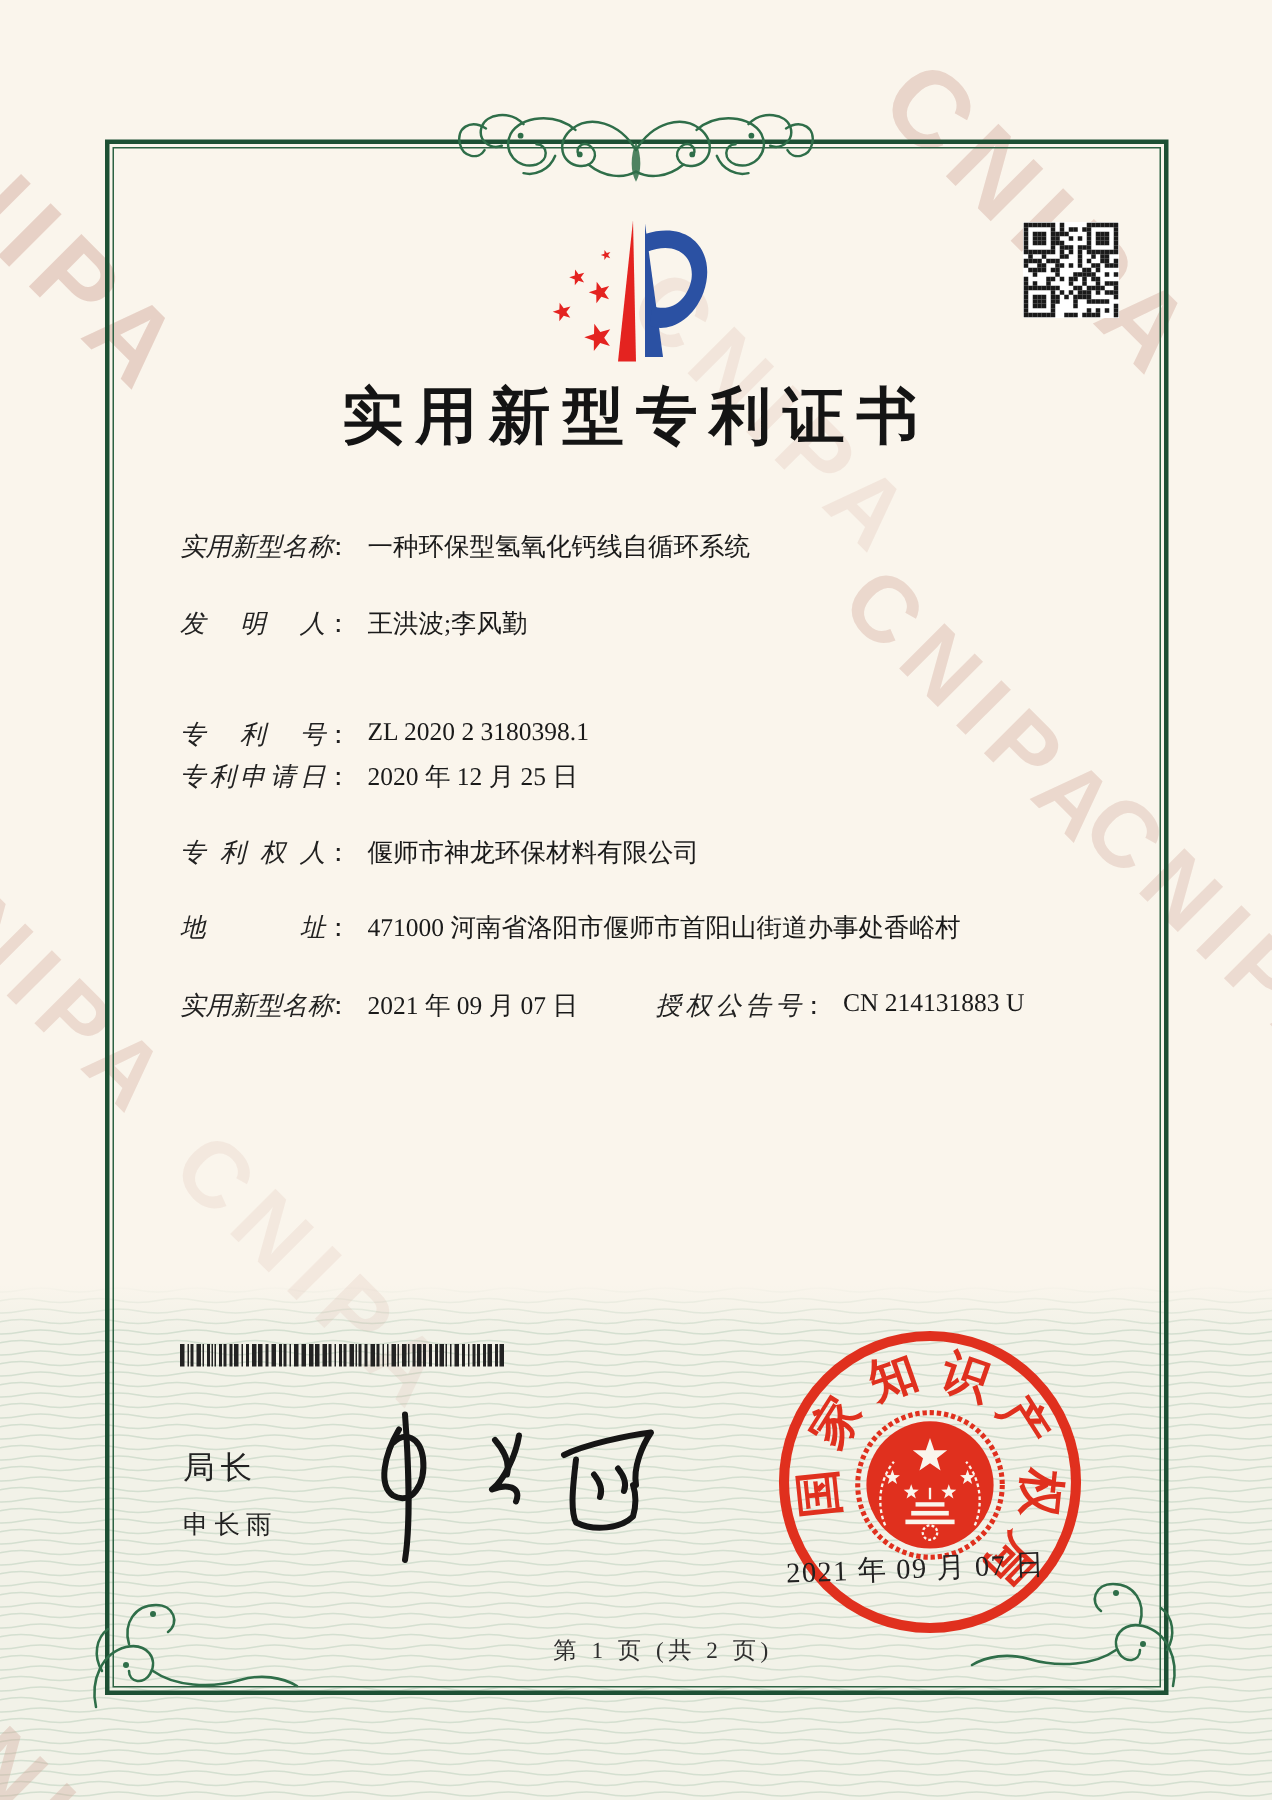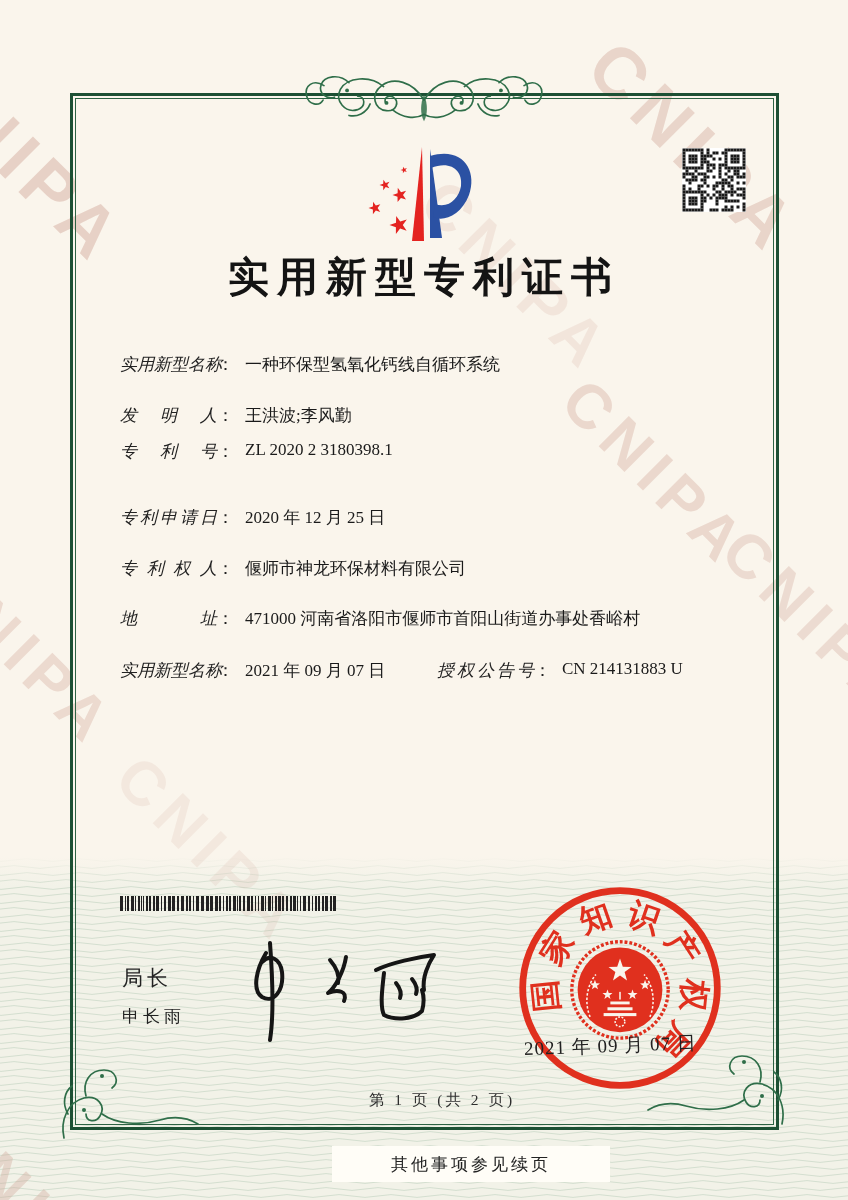--- a/index.html
+++ b/index.html
@@ -417,21 +417,21 @@
         <rect x="45.5" y="60.5" width="3" height="3" fill="#1a1a1a"></rect>
         <rect x="48.5" y="60.5" width="3" height="3" fill="#1a1a1a"></rect>
         <rect x="60.5" y="60.5" width="3" height="3" fill="#1a1a1a"></rect>
       </svg>
 
     <div id="title">实用新型专利证书</div>
 
     <div id="field-rows">
         <div class="field-row" style="top: 353px;"><span class="flabel">实用新型名称</span><span class="fcolon">：</span><span class="fvalue">一种环保型氢氧化钙线自循环系统</span></div>
         <div class="field-row" style="top: 404px;"><span class="flabel">发明人</span><span class="fcolon">：</span><span class="fvalue">王洪波;李风勤</span></div>
-        <div class="field-row" style="top: 440px;"><span class="flabel">专利号</span><span class="fcolon">：</span><span class="fvalue">ZL 2020 2 3180398.1</span></div>
+        <div class="field-row" style="top: 478px;"><span class="flabel">专利号</span><span class="fcolon">：</span><span class="fvalue">ZL 2020 2 3180398.1</span></div>
         <div class="field-row" style="top: 506px;"><span class="flabel">专利申请日</span><span class="fcolon">：</span><span class="fvalue">2020 年 12 月 25 日</span></div>
         <div class="field-row" style="top: 557px;"><span class="flabel">专利权人</span><span class="fcolon">：</span><span class="fvalue">偃师市神龙环保材料有限公司</span></div>
         <div class="field-row" style="top: 607px;"><span class="flabel">地址</span><span class="fcolon">：</span><span class="fvalue">471000 河南省洛阳市偃师市首阳山街道办事处香峪村</span></div>
       </div>
 
     <div id="grant-row">
       <span id="grant-left">
         <span class="flabel">实用新型名称</span><span class="fcolon">：</span><span class="fvalue">2021 年 09 月 07 日</span>
       </span>
       <span id="grant-right">
@@ -548,15 +548,14 @@
           <circle cx="0" cy="33" r="5" stroke-dasharray="2 1.5"></circle>
           <path d="M-31 28 C-37 14 -35 -4 -25 -16" stroke-dasharray="2.5 2"></path>
           <path d="M31 28 C37 14 35 -4 25 -16" stroke-dasharray="2.5 2"></path>
         </g>
       </g>
     </svg>
     <div id="seal-date">2021 年 09 月 07 日</div>
 
     <div id="page-info">第 1 页 (共 2 页)</div>
 
-    <div id="footer-note">其他事项参见续页</div>
   </div>
 </div>
 
 </body></html>

